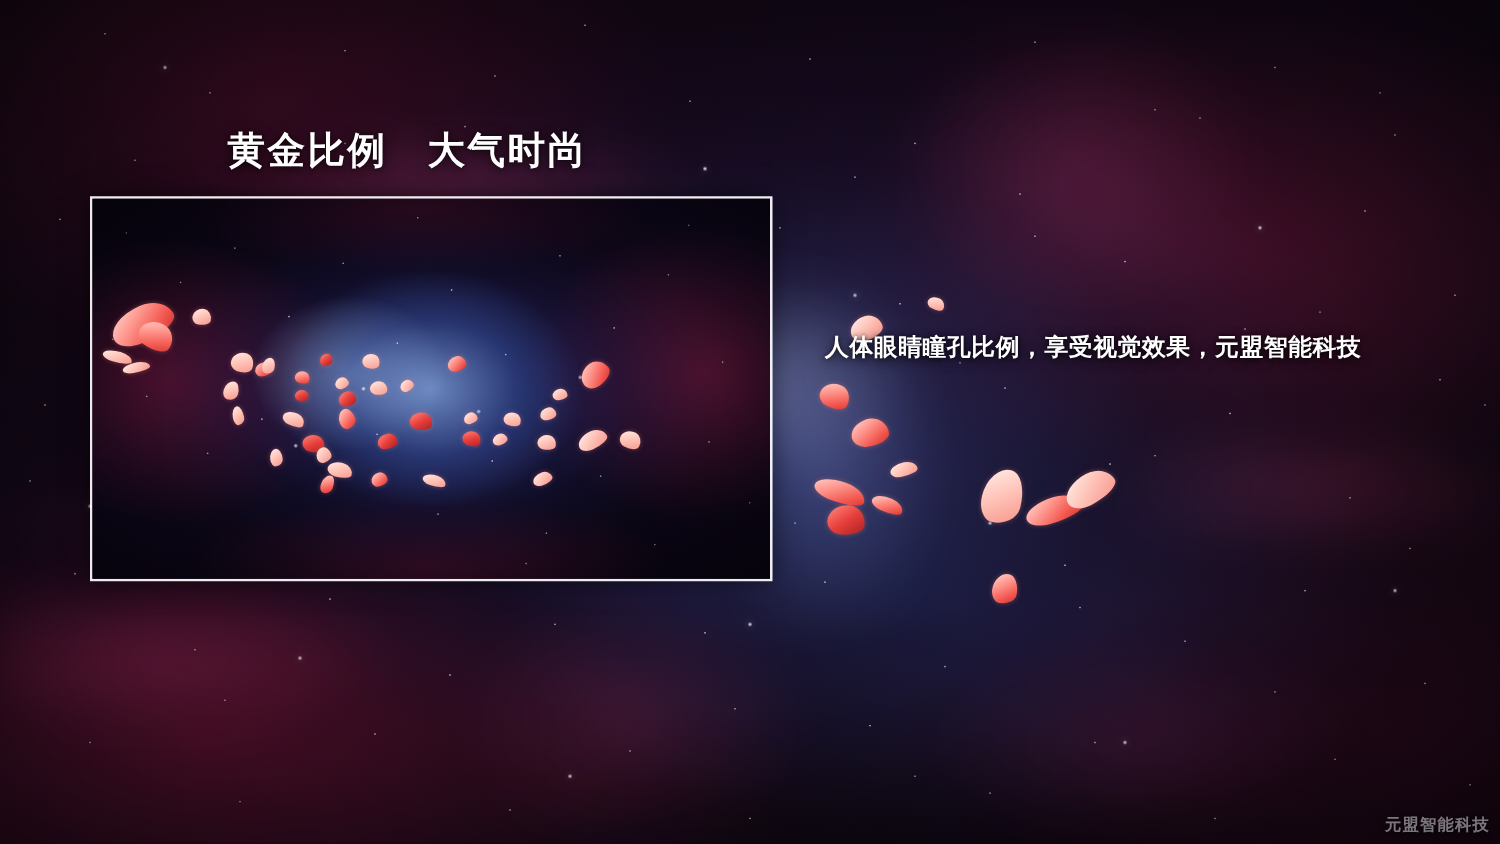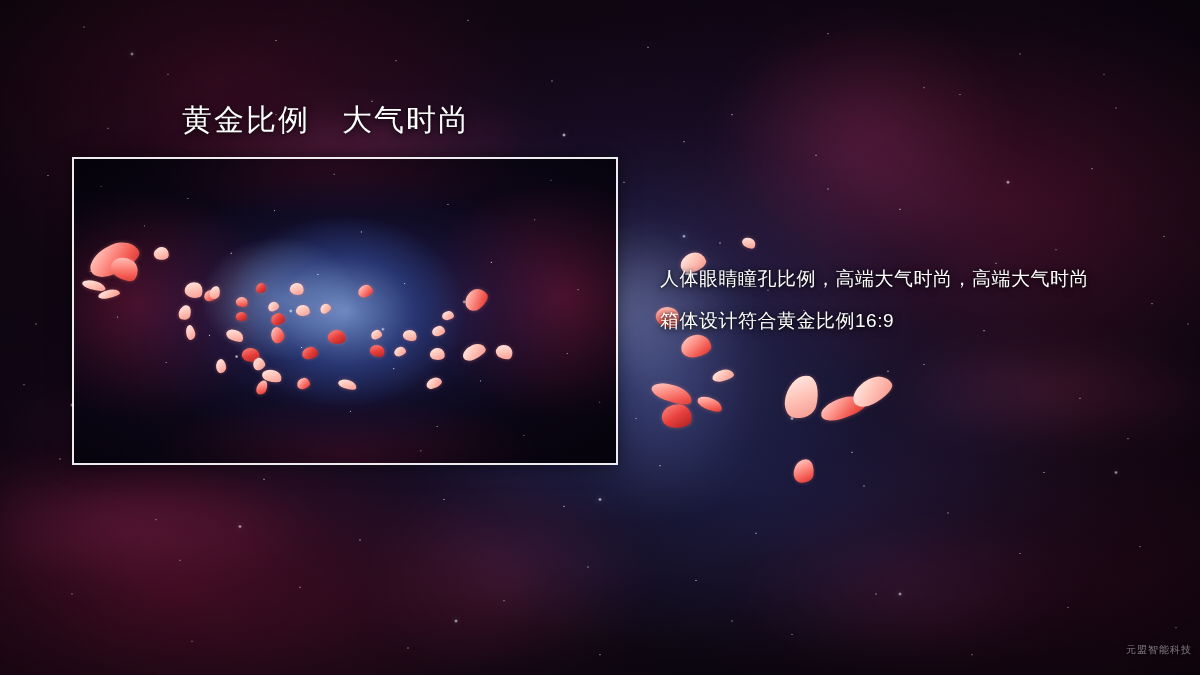--- a/index.html
+++ b/index.html
@@ -8,20 +8,21 @@
     overflow:hidden;
     background:#05030a;
     font-family:"Liberation Sans", sans-serif;
   }
 
   #slide {
     position:relative;
     width:1200px; height:675px;
     overflow:hidden;
     background:#06030b;
+    font-weight:bold;
   }
 
   
   .bg-layer { position:absolute; inset:0; pointer-events:none; }
 
   .base {
     background:
       radial-gradient(ellipse 60% 70% at 18% 12%, rgba(88,16,46,.60) 0%, rgba(30,6,20,.25) 45%, rgba(0,0,0,0) 72%),
       radial-gradient(ellipse 55% 62% at 50% 48%, rgba(58,72,150,.55) 0%, rgba(22,24,60,.28) 48%, rgba(0,0,0,0) 75%),
       radial-gradient(ellipse 58% 60% at 83% 30%, rgba(120,22,58,.52) 0%, rgba(40,8,26,.22) 48%, rgba(0,0,0,0) 76%),
@@ -270,22 +271,22 @@
     font-size:19px;
     line-height:42px;
     color:#ffffff;
     letter-spacing:.5px;
     text-shadow:0 2px 9px rgba(0,0,0,.8), 0 0 3px rgba(0,0,0,.7);
     white-space:nowrap;
   }
 
   #watermark {
     position:absolute;
-    right:8px; bottom:18px;
-    font-size:10px;
+    right:8px; bottom:6px;
+    font-size:13px;
     letter-spacing:1px;
     color:rgba(226,226,230,.52);
     text-shadow:0 1px 3px rgba(0,0,0,.6);
   }
 </style>
 </head>
 <body>
 
 <div id="slide">
 
@@ -359,19 +360,18 @@
       <div class="petal deep" style="left: 662px; top: 404px; width: 30px; height: 24px; transform: rotate(6deg);"></div>
       <div class="petal" style="left: 697px; top: 398px; width: 26px; height: 12px; transform: rotate(24deg);"></div>
       <div class="petal pale" style="left: 786px; top: 375px; width: 32px; height: 44px; transform: rotate(14deg);"></div>
       <div class="petal" style="left: 820px; top: 398px; width: 46px; height: 20px; transform: rotate(-16deg);"></div>
       <div class="petal pale" style="left: 851px; top: 379px; width: 42px; height: 24px; transform: rotate(-28deg);"></div>
       <div class="petal" style="left: 794px; top: 459px; width: 20px; height: 24px; transform: rotate(10deg);"></div>
       <div class="petal pale" style="left: 742px; top: 238px; width: 14px; height: 10px; transform: rotate(30deg);"></div>
     </div>
 
   <div id="body-copy">
-    <div class="line">人体眼睛瞳孔比例，高端大气时尚，高端大气时尚</div>
-    <div class="line">箱体设计符合黄金比例16:9</div>
+    <div class="line">人体眼睛瞳孔比例，享受视觉效果，元盟智能科技</div>
   </div>
 
   <div id="watermark">元盟智能科技</div>
 
 </div>
 
 </body></html>

